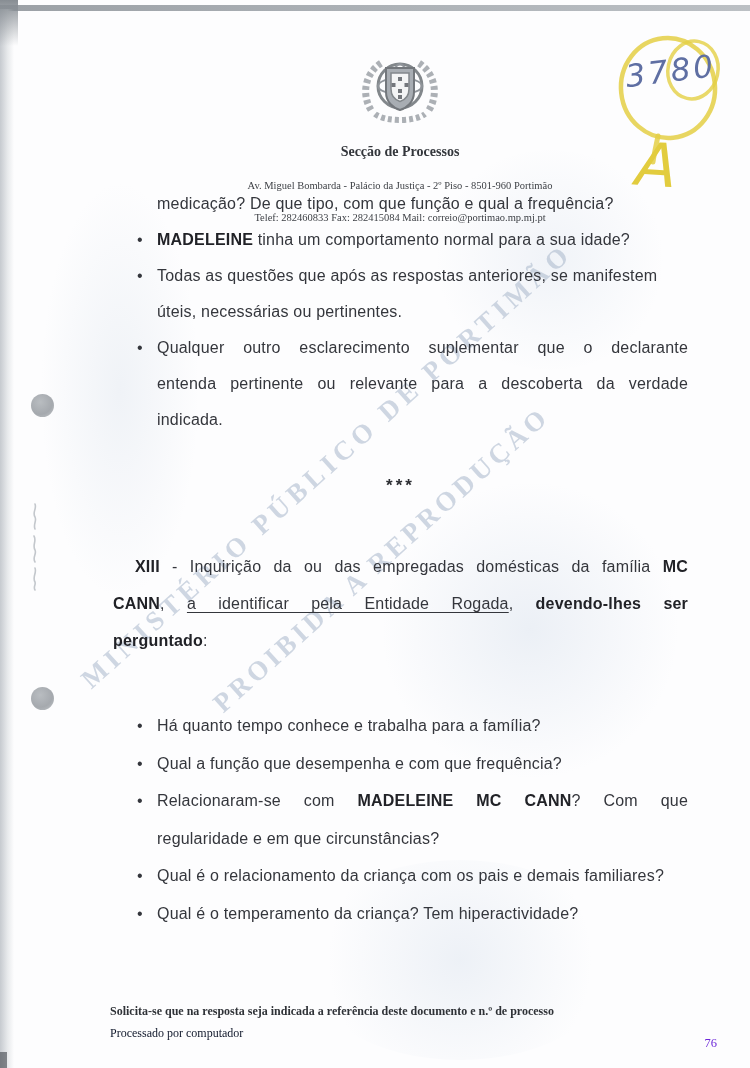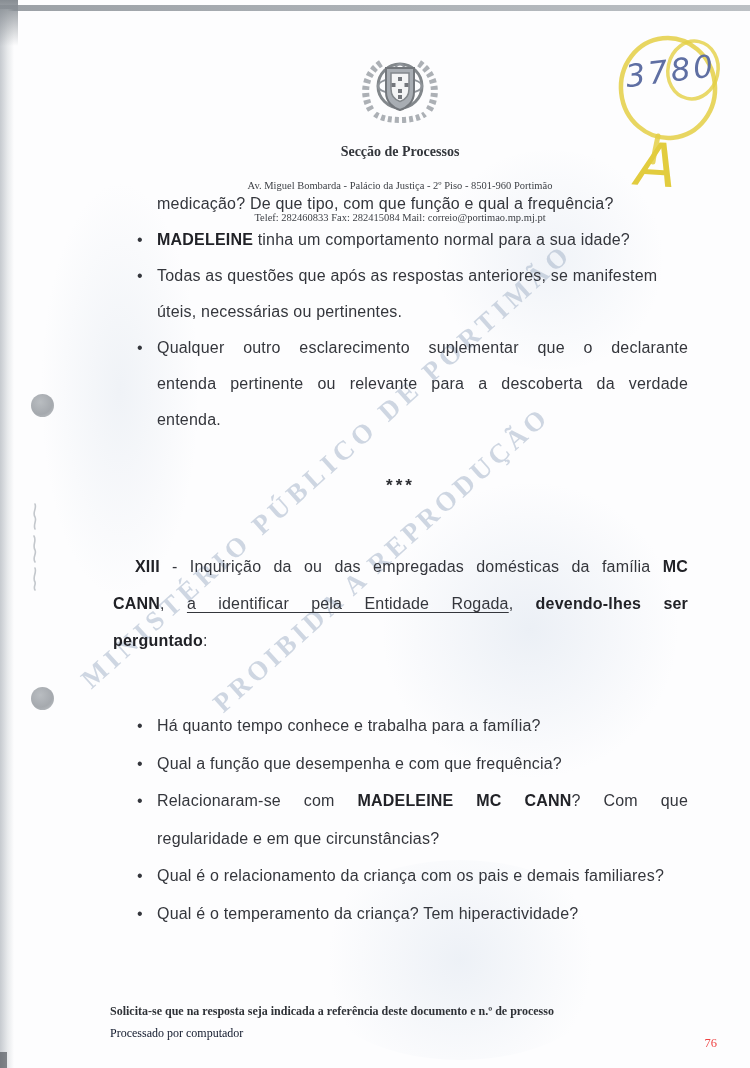--- a/index.html
+++ b/index.html
@@ -66,21 +66,21 @@
   .tline .u { text-decoration:underline; text-underline-offset:3px; }
   #separator { margin:30px 0 44px 0; height:36px; line-height:36px;
     text-align:center; font-weight:700; font-size:17px; letter-spacing:3px; color:#2b2d32; }
   #block3 { margin-top:48px; }
 
   
   .footer { position:absolute; left:110px; right:30px; top:1004px;
     font-family:"Liberation Serif", serif; color:#2f3237; }
   .foot1 { font-size:12px; font-weight:700; }
   .foot2 { font-size:12px; margin-top:7px; color:#0f172a; }
-  .page-number { position:absolute; right:3px; top:32px; font-size:12.5px; color:#ef4444; }
+  .page-number { position:absolute; right:3px; top:32px; font-size:12.5px; color:#6d28d9; }
 </style>
 </head>
 <body>
 
 <div id="page">
 
   <div class="scan-top-line"></div>
   <div class="scan-left-strip"></div>
   <div class="scan-corner"></div>
   <div class="scan-bottom-notch"></div>
@@ -129,21 +129,21 @@
   </svg>
 
   <div class="document-body">
     <div id="block1">
         <div class="tline cont"><span>medicação? De que tipo, com que função e qual a frequência?</span></div>
         <div class="tline bullet"><span class="b">MADELEINE</span><span> tinha um comportamento normal para a sua idade?</span></div>
         <div class="tline bullet"><span>Todas as questões que após as respostas anteriores, se manifestem</span></div>
         <div class="tline wrap"><span>úteis, necessárias ou pertinentes.</span></div>
         <div class="tline bullet just"><span>Qualquer outro esclarecimento suplementar que o declarante</span></div>
         <div class="tline wrap just"><span>entenda pertinente ou relevante para a descoberta da verdade</span></div>
-        <div class="tline wrap"><span>entenda.</span></div>
+        <div class="tline wrap"><span>indicada.</span></div>
       </div>
     <div id="separator">***</div>
     <div id="block2">
         <div class="tline para1 just"><span class="b">XIII</span><span> - Inquirição da ou das empregadas domésticas da família </span><span class="b">MC</span></div>
         <div class="tline para just"><span class="b">CANN</span><span>, </span><span class="u">a identificar pela Entidade Rogada</span><span>, </span><span class="b">devendo-lhes ser</span></div>
         <div class="tline para"><span class="b">perguntado</span><span>:</span></div>
       </div>
     <div id="block3">
         <div class="tline bullet"><span>Há quanto tempo conhece e trabalha para a família?</span></div>
         <div class="tline bullet"><span>Qual a função que desempenha e com que frequência?</span></div>

